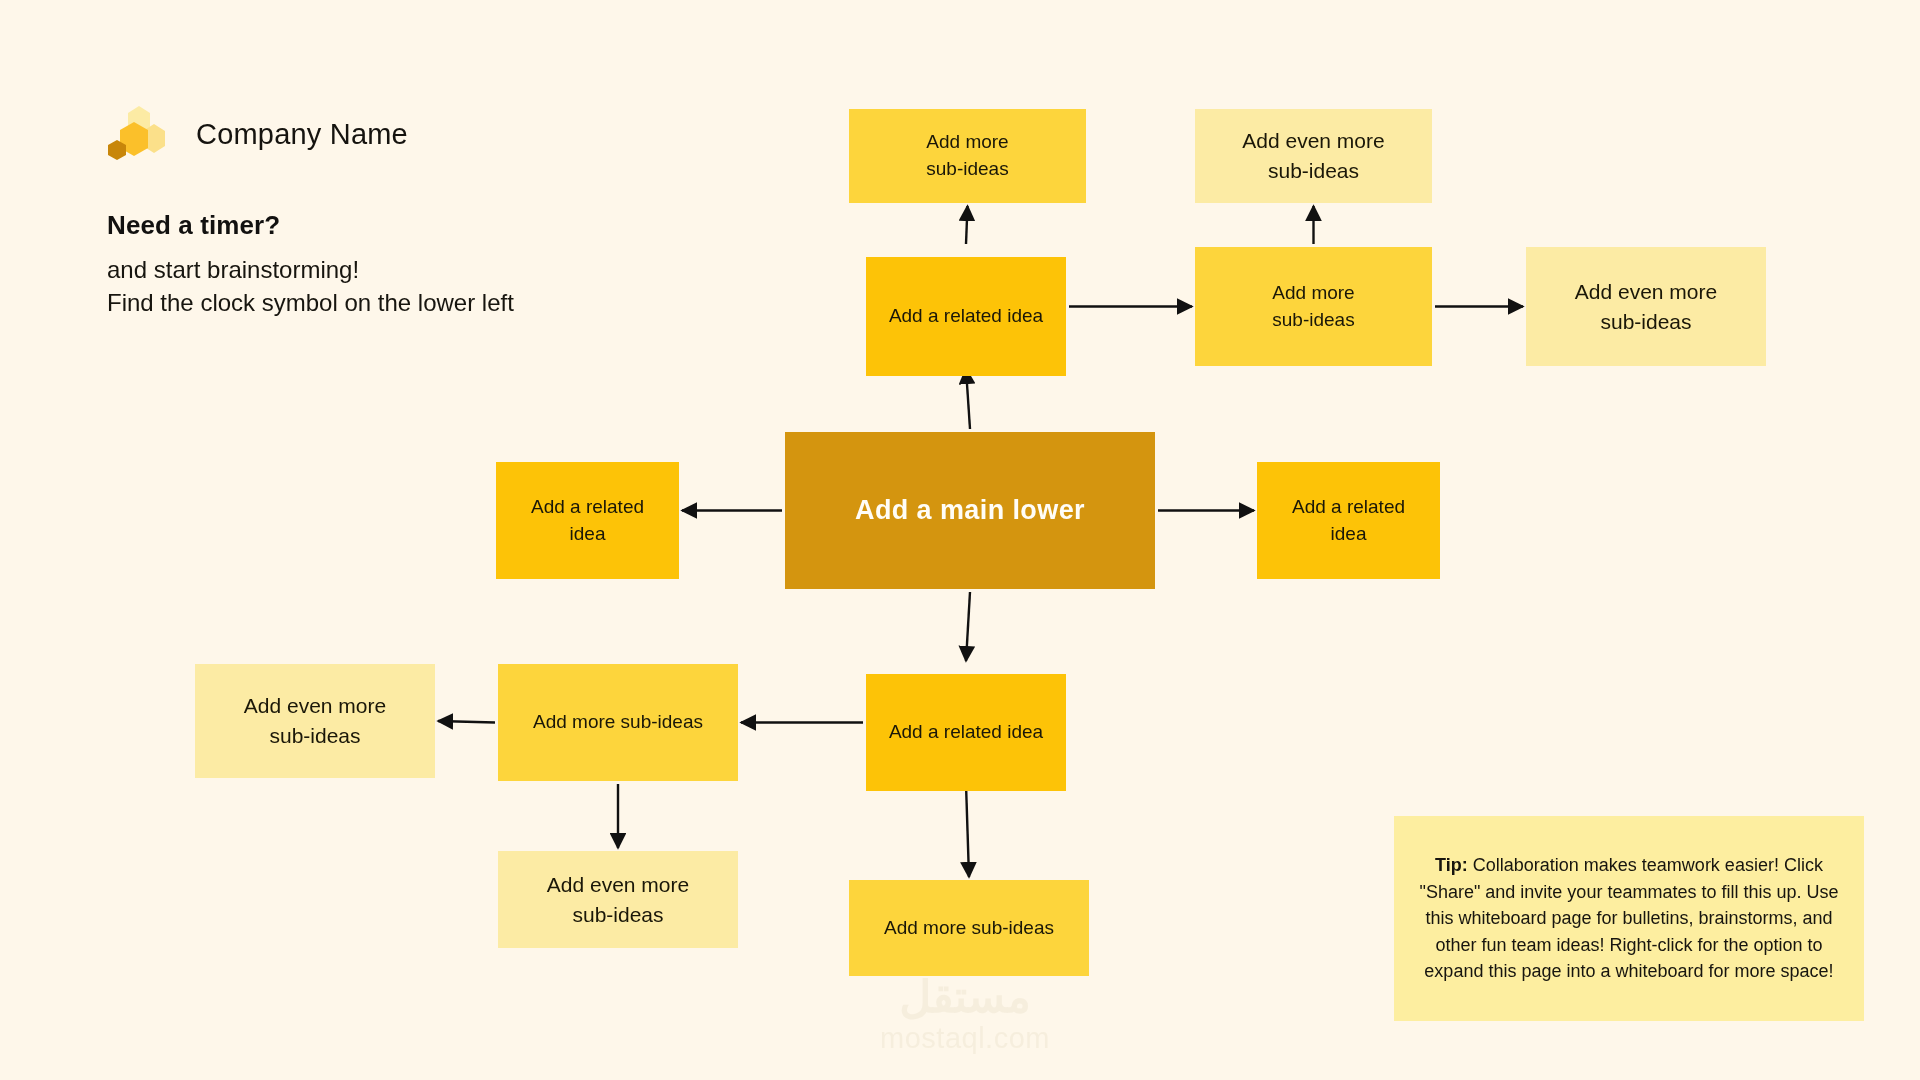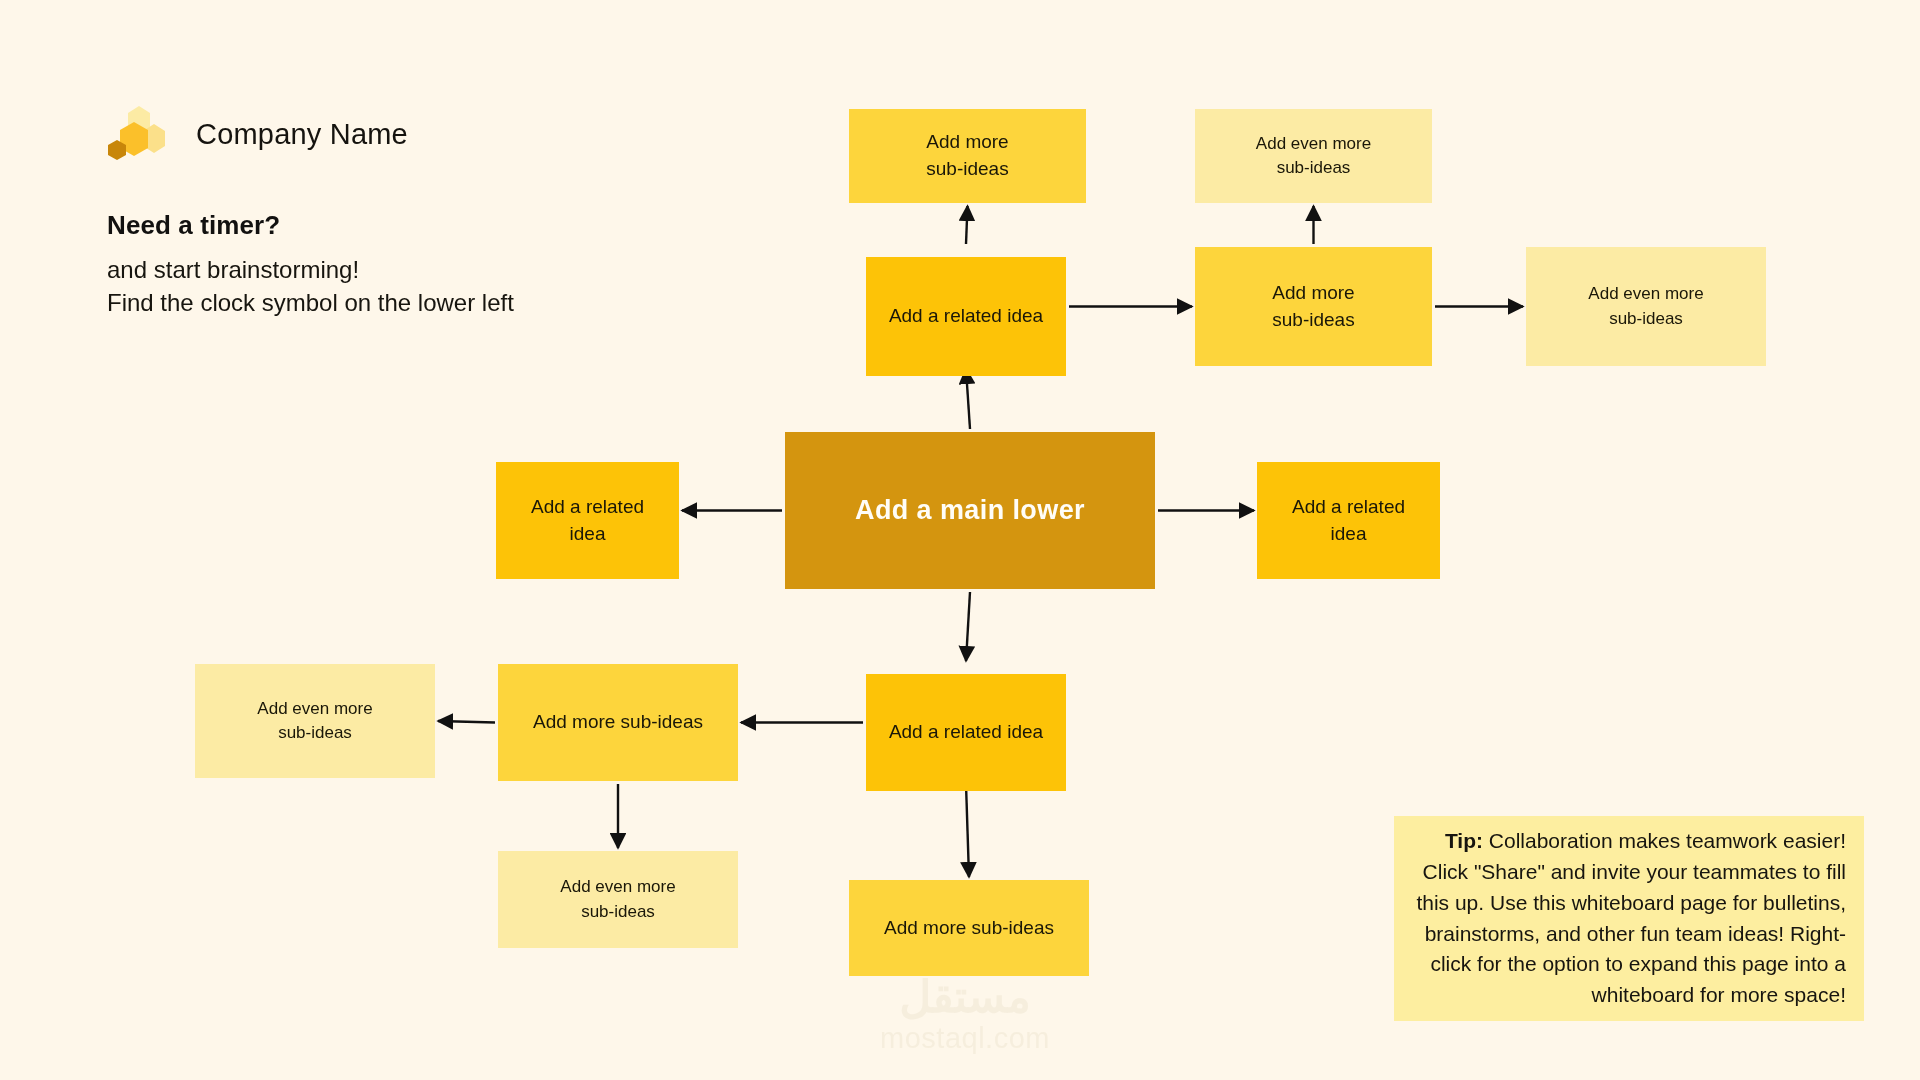--- a/index.html
+++ b/index.html
@@ -86,21 +86,21 @@
     margin-top: 10px;
   }
   .node.sub {
     background: #FDD53C;
     color: #1a1708;
     font-size: 19px;
   }
   .node.subsub {
     background: #FCEBA4;
     color: #1a1708;
-    font-size: 17px;
+    font-size: 21px;
   }
 
   
   #links {
     position: absolute;
     inset: 0;
     width: 1920px;
     height: 1080px;
     pointer-events: none;
   }
@@ -112,23 +112,23 @@
     top: 816px;
     width: 470px;
     height: 205px;
     background: #FDEEA0;
     display: flex;
     align-items: center;
     justify-content: center;
     padding: 10px 18px;
   }
   .tip-text {
-    font-size: 21px;
+    font-size: 18px;
     line-height: 1.47;
-    text-align: right;
+    text-align: center;
     color: #17150f;
   }
   .tip-text b { font-weight: bold; }
 
   
   .watermark {
     position: absolute;
     left: 845px;
     top: 975px;
     width: 240px;

